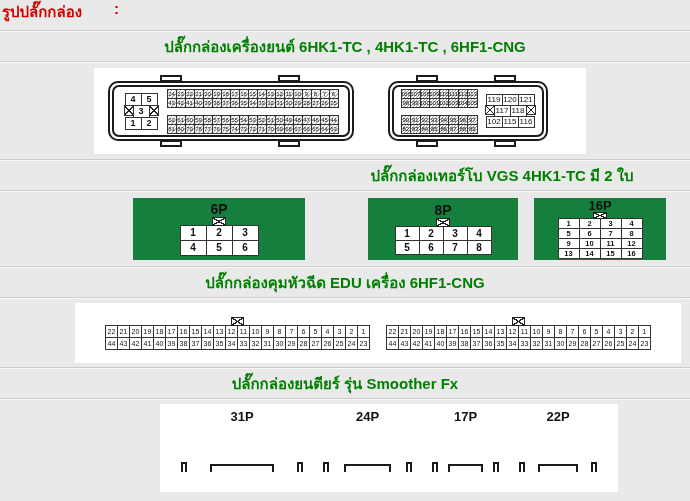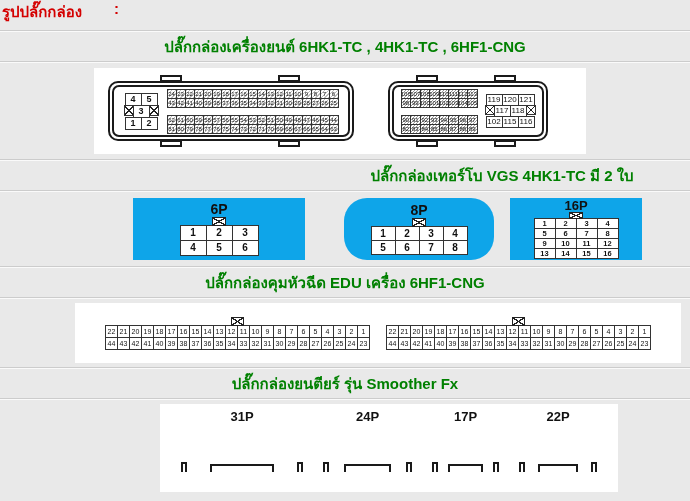--- a/index.html
+++ b/index.html
@@ -53,23 +53,23 @@
   .gcol{display:flex;flex-direction:column;gap:7px;}
   .aux5 .pin{width:17px;height:13px;font-size:9px;font-weight:bold;}
   .aux5 .pin.xmark{width:10px;height:11px;}
   .g-eng .pin{width:10px;height:10px;font-size:6px;padding:0;}
   .g-engb .pin{width:10.5px;height:10px;font-size:6px;}
   .aux9 .pin{width:17px;height:12px;font-size:8px;}
   .aux9 .pin.xmark{width:10px;height:10px;}
 
   
   .area2{height:74px;padding-top:6px;box-sizing:border-box;display:flex;align-items:flex-start;}
-  .small-panel{background:#0ea5e9;height:62px;display:flex;flex-direction:column;align-items:center;justify-content:center;}
+  .small-panel{background:#15803d;height:62px;display:flex;flex-direction:column;align-items:center;justify-content:center;}
   .p6{width:172px;margin-left:133px;}
-  .p8{width:150px;margin-left:39px;border-radius:23px;}
+  .p8{width:150px;margin-left:63px;}
   .p16{width:132px;margin-left:16px;}
   .sc-label{font-weight:bold;font-size:14px;color:#111;line-height:1;}
   .xbox{width:14px;height:9px;border:1px solid #222;box-sizing:border-box;margin:1px 0 -1px;position:relative;z-index:2;}
   .g-6p .pin{width:27px;height:16px;font-size:10px;font-weight:bold;}
   .g-8p .pin{width:25px;height:15px;font-size:10px;font-weight:bold;}
   .g-16p .pin{width:22px;height:11px;font-size:7.5px;font-weight:bold;}
   .p16 .xbox{height:7px;margin:0 0 -1px;}
   .p16 .sc-label{font-size:13px;}
 
   

